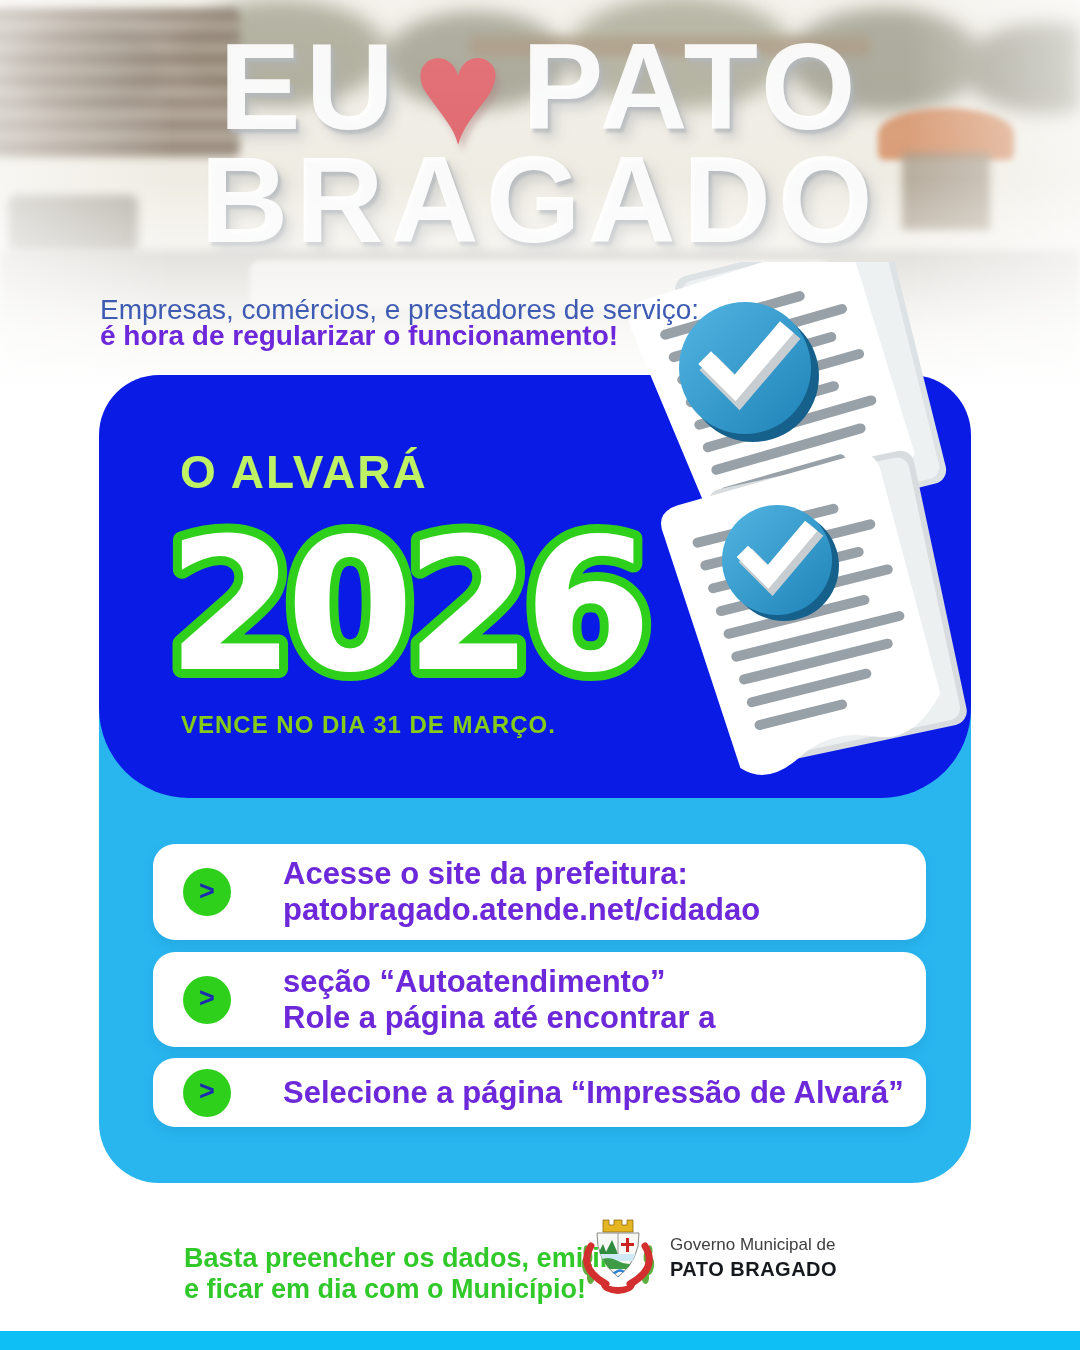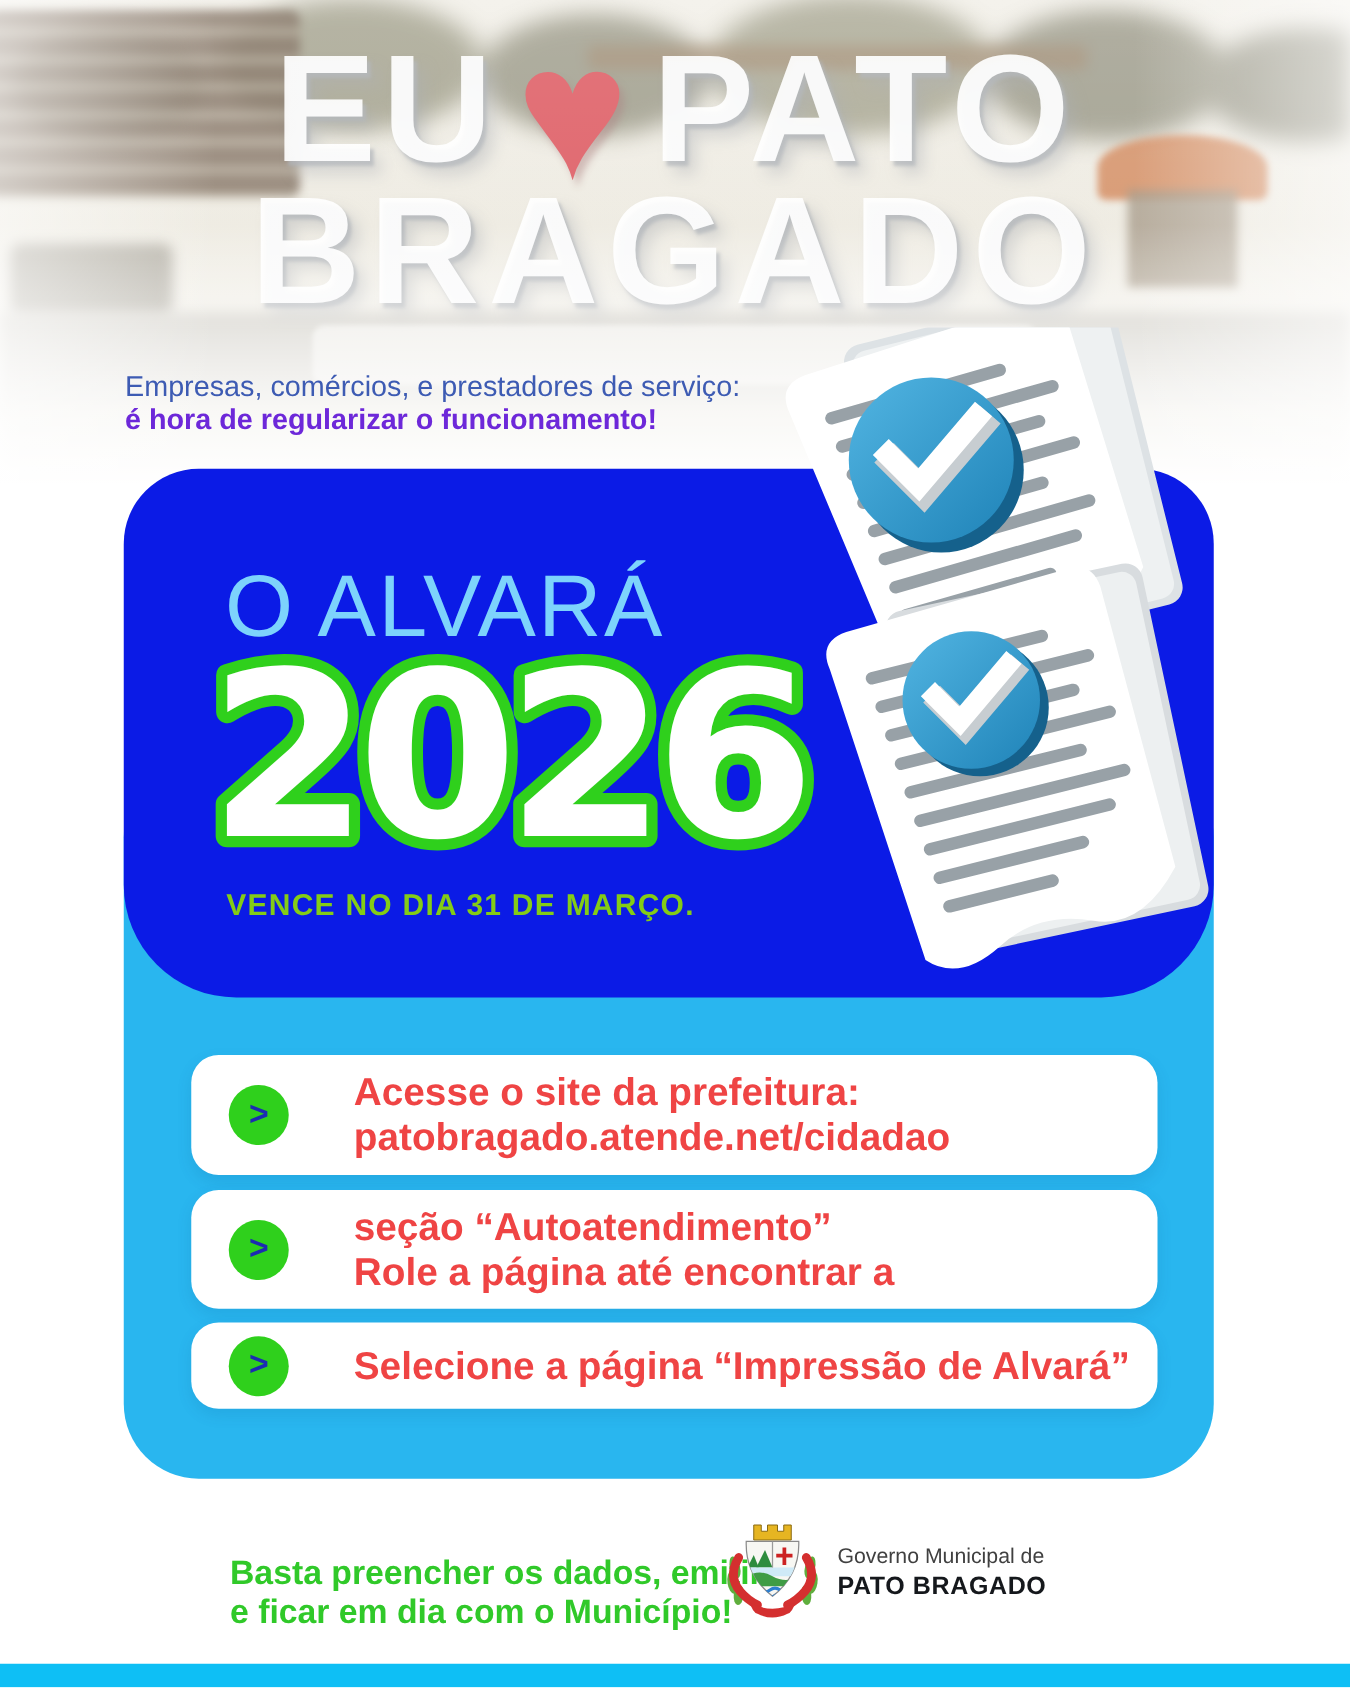--- a/index.html
+++ b/index.html
@@ -39,30 +39,30 @@
   .sign-line1{display:flex;justify-content:center;align-items:flex-start;gap:14px;font-size:122px;letter-spacing:5px;}
   .sign-heart{font-size:152px;line-height:.82;color:#d6353e;margin-top:2px;
               text-shadow:4px 6px 6px rgba(140,80,80,.45);}
   .sign-line2{font-size:122px;letter-spacing:7px;margin-top:-14px;}
   .photo-overlay{position:absolute;inset:0;
     background:
       linear-gradient(90deg,rgba(255,255,255,.55) 0%,rgba(255,255,255,0) 16%,rgba(255,255,255,0) 84%,rgba(255,255,255,.55) 100%),
       linear-gradient(180deg,rgba(255,255,255,.32) 0%,rgba(255,255,255,.26) 45%,rgba(255,255,255,.8) 78%,#ffffff 97%);}
 
   
-  .intro{position:absolute;left:100px;top:297px;z-index:5;font-size:23px;line-height:25px;}
+  .intro{position:absolute;left:100px;top:297px;z-index:5;font-size:28px;line-height:25px;}
   .intro-l1{color:#3d5bb3;}
   .intro-l2{color:#6d28d9;font-weight:bold;margin-top:1px;}
 
   
   .cyan-panel{position:absolute;left:99px;top:610px;width:872px;height:573px;background:#29b6ef;
               border-radius:60px;z-index:1;}
   .blue-card{position:absolute;left:99px;top:375px;width:872px;height:423px;background:#0b1be6;
              border-radius:60px 60px 90px 90px;z-index:2;}
-  .card-title{position:absolute;left:81px;top:70px;color:#7dd3fc;font-size:70px;font-weight:400;
+  .card-title{position:absolute;left:81px;top:70px;color:#bef264;font-size:46px;font-weight:700;
               letter-spacing:2px;}
   .year-svg{position:absolute;left:56px;top:128px;}
   .year-text{font-family:"DejaVu Sans","Liberation Sans",sans-serif;font-weight:bold;font-size:184px;
              letter-spacing:-9px;fill:#ffffff;stroke:#2fd01c;stroke-width:18px;stroke-linejoin:round;
              paint-order:stroke fill;}
   .deadline{position:absolute;left:82px;top:336px;color:#84cc16;font-size:24px;font-weight:800;
             letter-spacing:1px;}
 
   
   .papers{position:absolute;left:585px;top:262px;z-index:3;}
@@ -70,21 +70,21 @@
   
   .step{position:absolute;left:153px;width:773px;background:#ffffff;border-radius:22px;z-index:4;
         display:flex;align-items:center;padding-left:30px;box-sizing:border-box;
         box-shadow:0 5px 12px rgba(0,70,130,.12);}
   .step1{top:844px;height:96px;}
   .step2{top:952px;height:95px;}
   .step3{top:1058px;height:69px;}
   .step-circle{width:48px;height:48px;border-radius:50%;background:#2fd01c;flex:0 0 48px;
                display:flex;align-items:center;justify-content:center;}
   .step-arrow{color:#1c2bb2;font-size:27px;font-weight:bold;line-height:1;margin-top:-2px;}
-  .step-text{margin-left:52px;color:#ef4444;font-size:31px;font-weight:800;line-height:36px;}
+  .step-text{margin-left:52px;color:#6d28d9;font-size:31px;font-weight:800;line-height:36px;}
   .step-text span{display:block;}
 
   
   .footer-msg{position:absolute;left:184px;top:1243px;z-index:5;color:#30c929;font-size:27px;
               font-weight:800;line-height:31px;}
   .crest{position:absolute;left:576px;top:1216px;z-index:5;}
   .gov{position:absolute;left:670px;top:1235px;z-index:5;}
   .gov-label{color:#404040;font-size:17px;line-height:19px;}
   .gov-name{color:#15181c;font-size:20px;font-weight:900;letter-spacing:.5px;line-height:28px;margin-top:1px;}
   .bottom-bar{position:absolute;left:0;top:1331px;width:1080px;height:19px;background:#0ebff5;z-index:6;}

